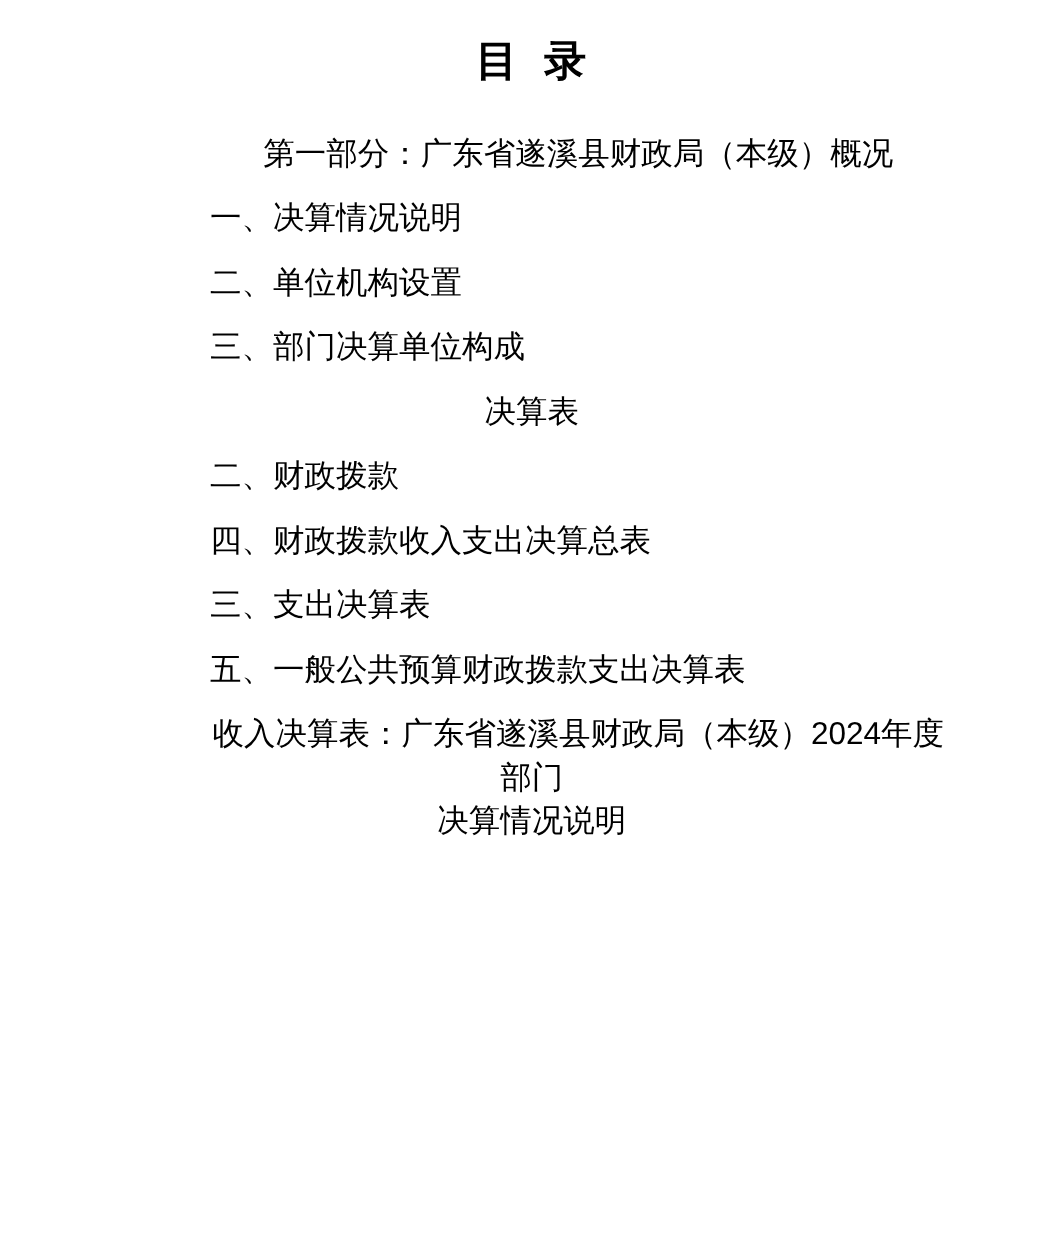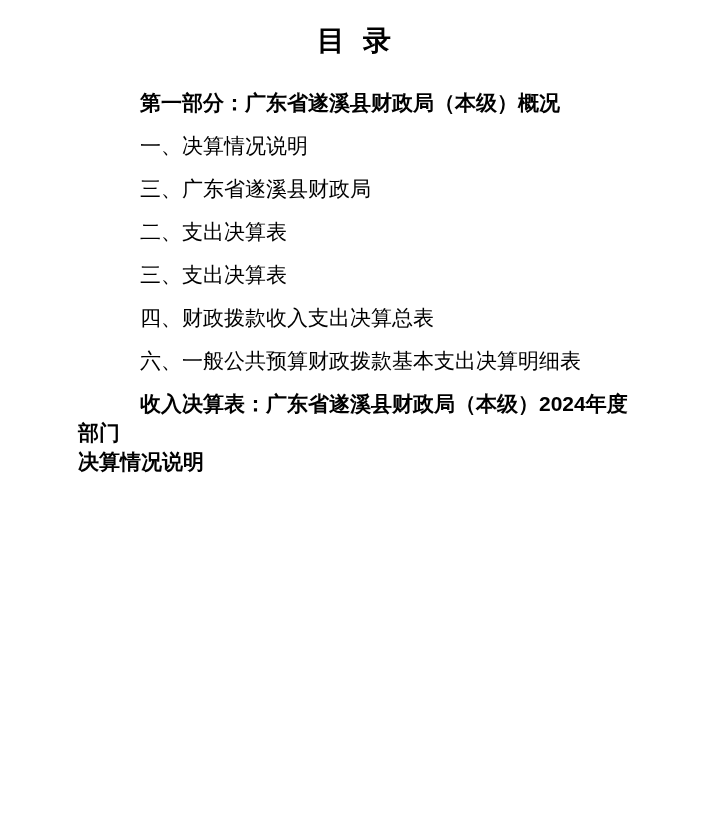--- a/index.html
+++ b/index.html
@@ -33,21 +33,22 @@
   .toc {
     width: 553px;
   }
   .entry {
     margin: 0 0 14px 0;
     font-size: 21px;
     line-height: 29px;
     font-weight: normal;
   }
   .entry.part {
-    font-weight: bold;
+    font-weight: normal;
+    text-align: center;
   }
   .line {
     display: block;
   }
   .line.first {
     text-indent: 62px;
   }
 </style>
 </head>
 <body>
@@ -55,34 +56,38 @@
 <div class="page">
   <h1 class="doc-title">目 录</h1>
   <div class="toc" id="toc-list">
       <p class="entry part">
         <span class="line first">第一部分：广东省遂溪县财政局（本级）概况</span>
       </p>
       <p class="entry item">
         <span class="line first">一、决算情况说明</span>
       </p>
       <p class="entry item">
-        <span class="line first">三、广东省遂溪县财政局</span>
+        <span class="line first">二、单位机构设置</span>
+      </p>
+      <p class="entry item">
+        <span class="line first">三、部门决算单位构成</span>
       </p>
       <p class="entry part">
+        <span class="line">决算表</span>
       </p>
       <p class="entry item">
-        <span class="line first">二、支出决算表</span>
+        <span class="line first">二、财政拨款</span>
+      </p>
+      <p class="entry item">
+        <span class="line first">四、财政拨款收入支出决算总表</span>
       </p>
       <p class="entry item">
         <span class="line first">三、支出决算表</span>
       </p>
       <p class="entry item">
-        <span class="line first">四、财政拨款收入支出决算总表</span>
-      </p>
-      <p class="entry item">
-        <span class="line first">六、一般公共预算财政拨款基本支出决算明细表</span>
+        <span class="line first">五、一般公共预算财政拨款支出决算表</span>
       </p>
       <p class="entry part">
         <span class="line first">收入决算表：广东省遂溪县财政局（本级）2024年度部门</span>
         <span class="line">决算情况说明</span>
       </p>
     </div>
 </div>
 
 </body></html>

